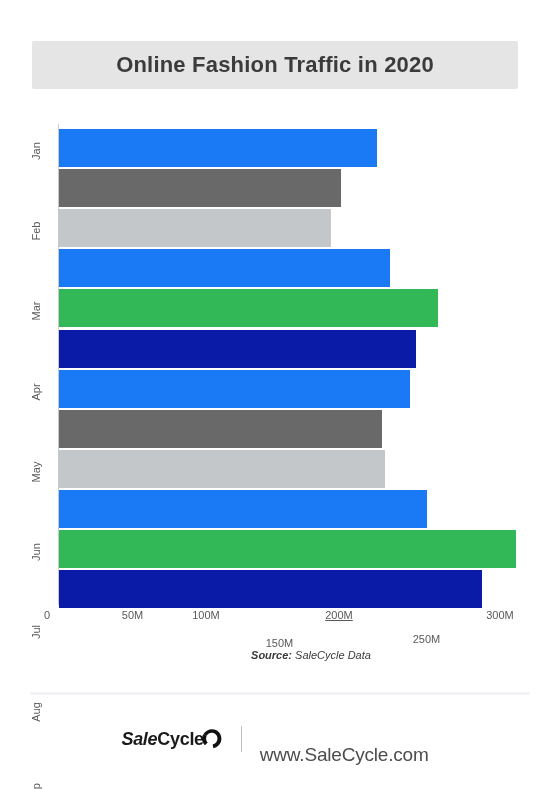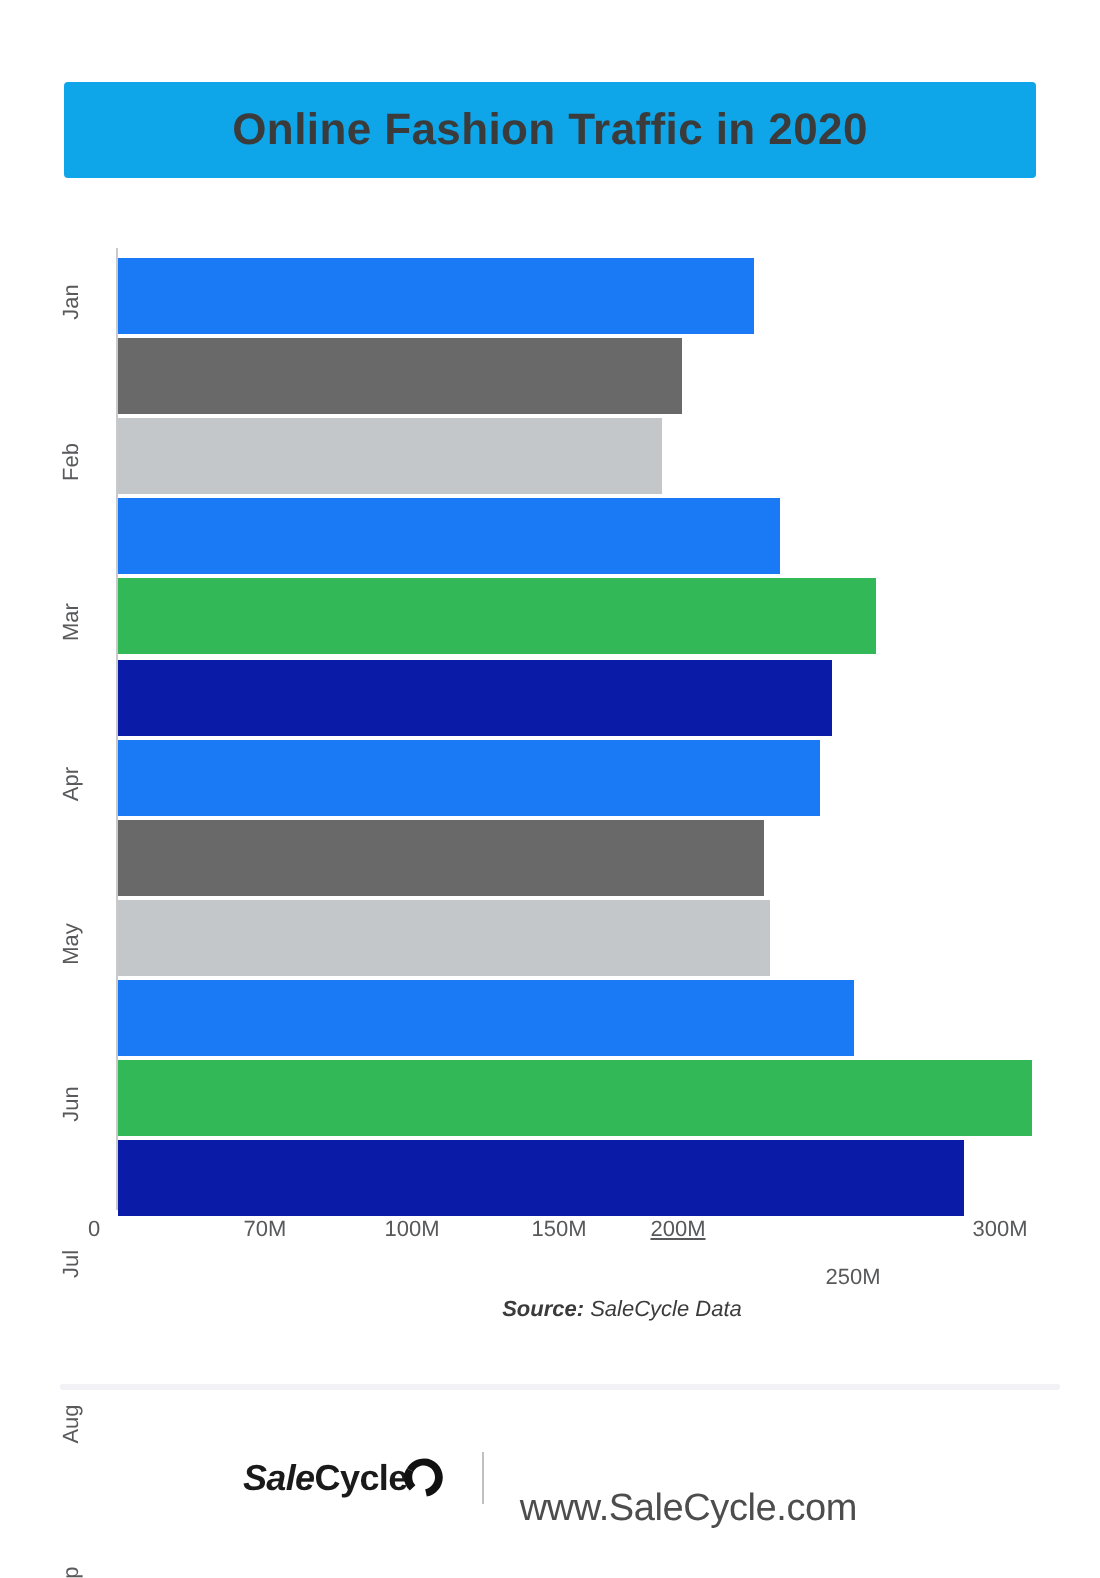--- a/index.html
+++ b/index.html
@@ -15,21 +15,21 @@
     position: relative;
   }
 
   
   #title-banner {
     position: absolute;
     left: 32px;
     top: 41px;
     width: 486px;
     height: 48px;
-    background: #0ea5e9;
+    background: #e5e5e5;
     border-radius: 2px;
     display: flex;
     align-items: center;
     justify-content: center;
   }
   #title-text {
     font-size: 22px;
     font-weight: bold;
     color: #3b3b3b;
     letter-spacing: 0.2px;
@@ -212,23 +212,23 @@
         <div class="bar" style="width: 367.5px; background: rgb(26, 122, 245);"></div>
       </div>
       <div class="bar-row" style="top: 406px;">
         <div class="bar" style="width: 457.17px; background: rgb(51, 184, 88);"></div>
       </div>
       <div class="bar-row" style="top: 446.1px;">
         <div class="bar" style="width: 423.36px; background: rgb(10, 27, 168);"></div>
       </div>
     </div>
 <div class="tick-label" style="left: 47px;">0</div>
-    <div class="tick-label" style="left: 132.5px;">70M</div>
+    <div class="tick-label" style="left: 132.5px;">50M</div>
     <div class="tick-label" style="left: 206px;">100M</div>
-    <div class="tick-label" style="left: 279.5px;">150M</div>
+    <div class="tick-label" style="left: 279.5px; margin-top: 28px;">150M</div>
     <div class="tick-label" style="left: 339px; text-decoration: underline;">200M</div>
     <div class="tick-label" style="left: 426.5px; margin-top: 24px;">250M</div>
     <div class="tick-label" style="left: 500px;">300M</div>
   </div>
 
 <div id="source-line">
   <span id="source-label">Source:</span>
   <span id="source-value">SaleCycle Data</span>
 </div>
 

